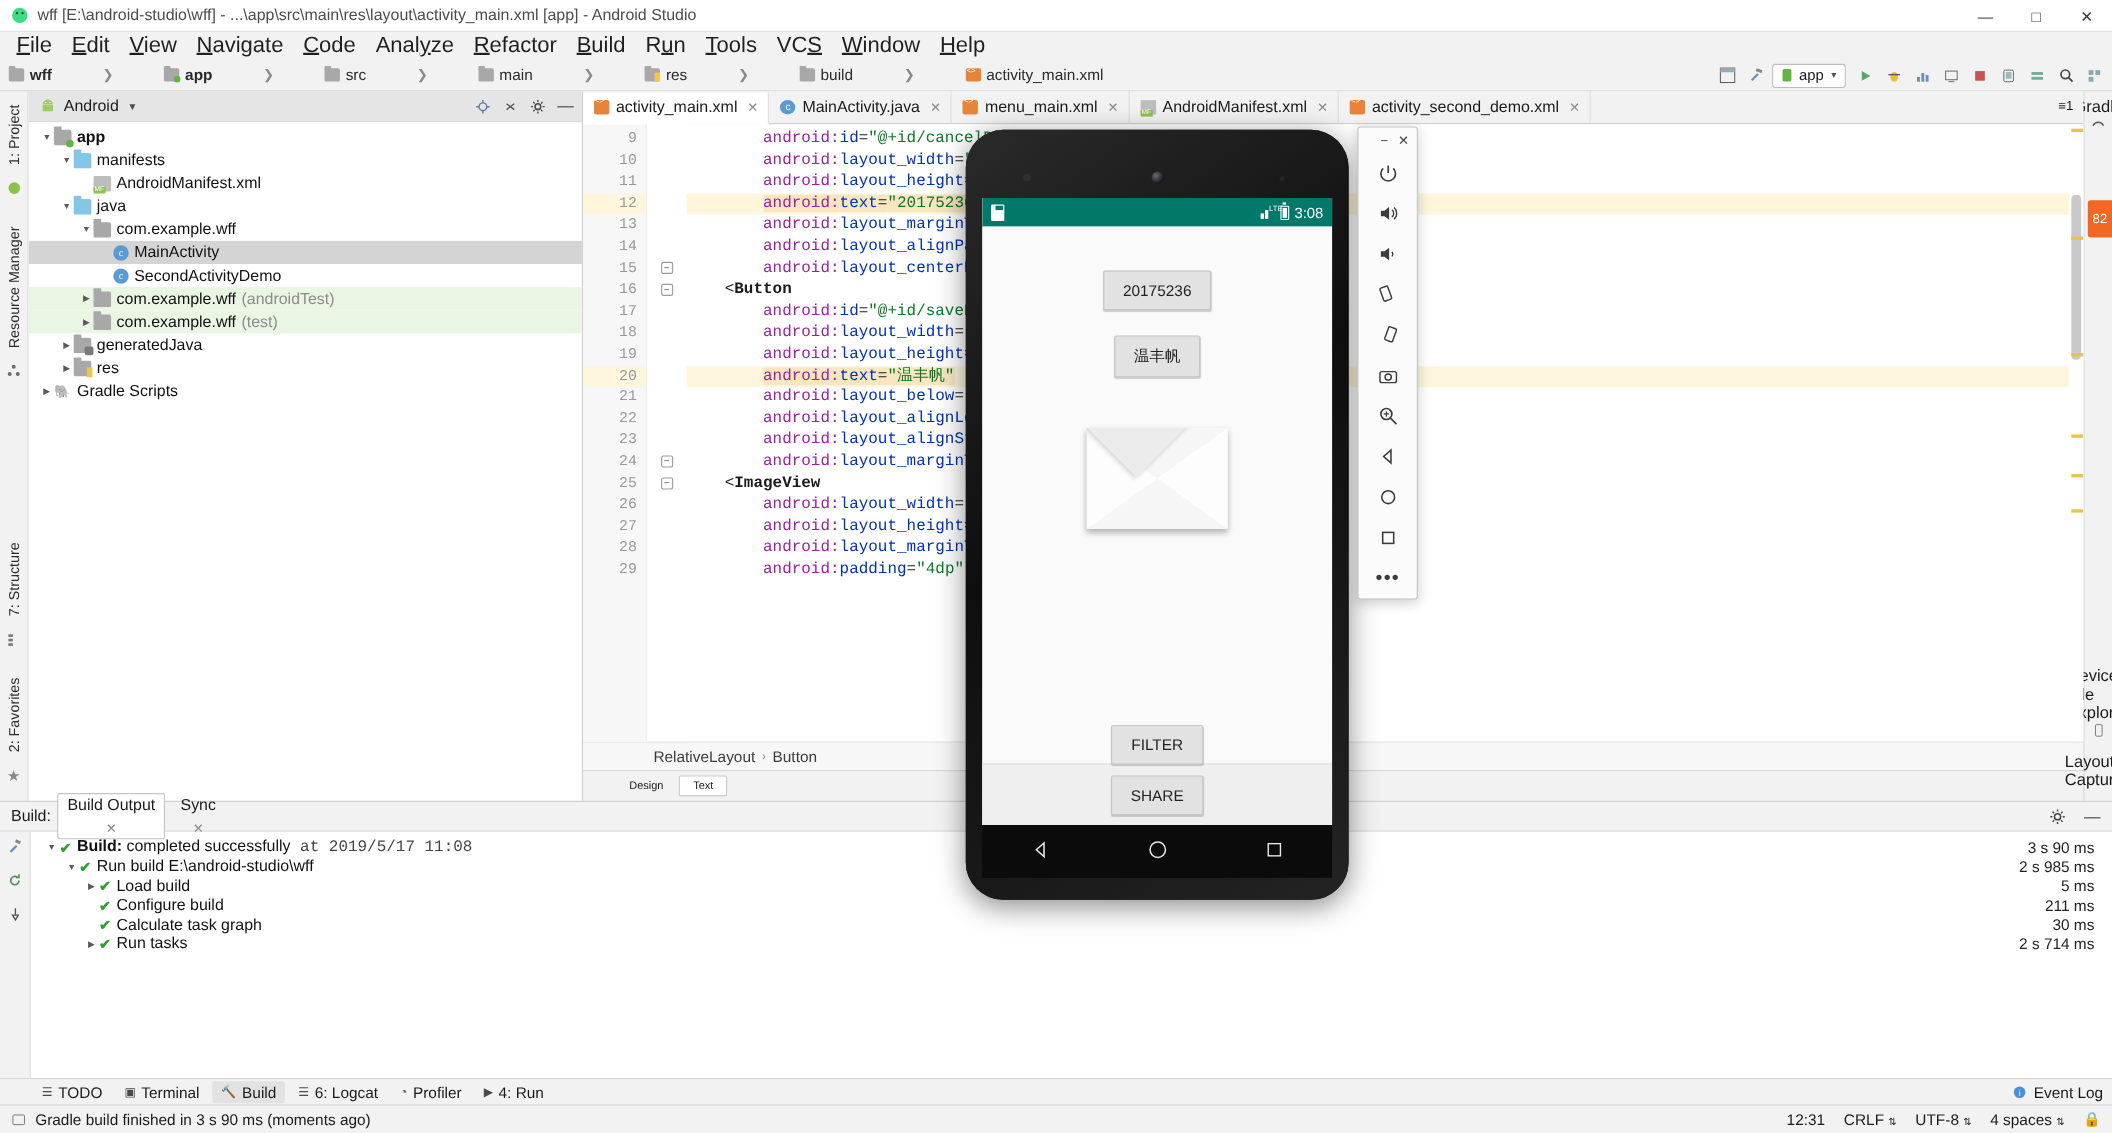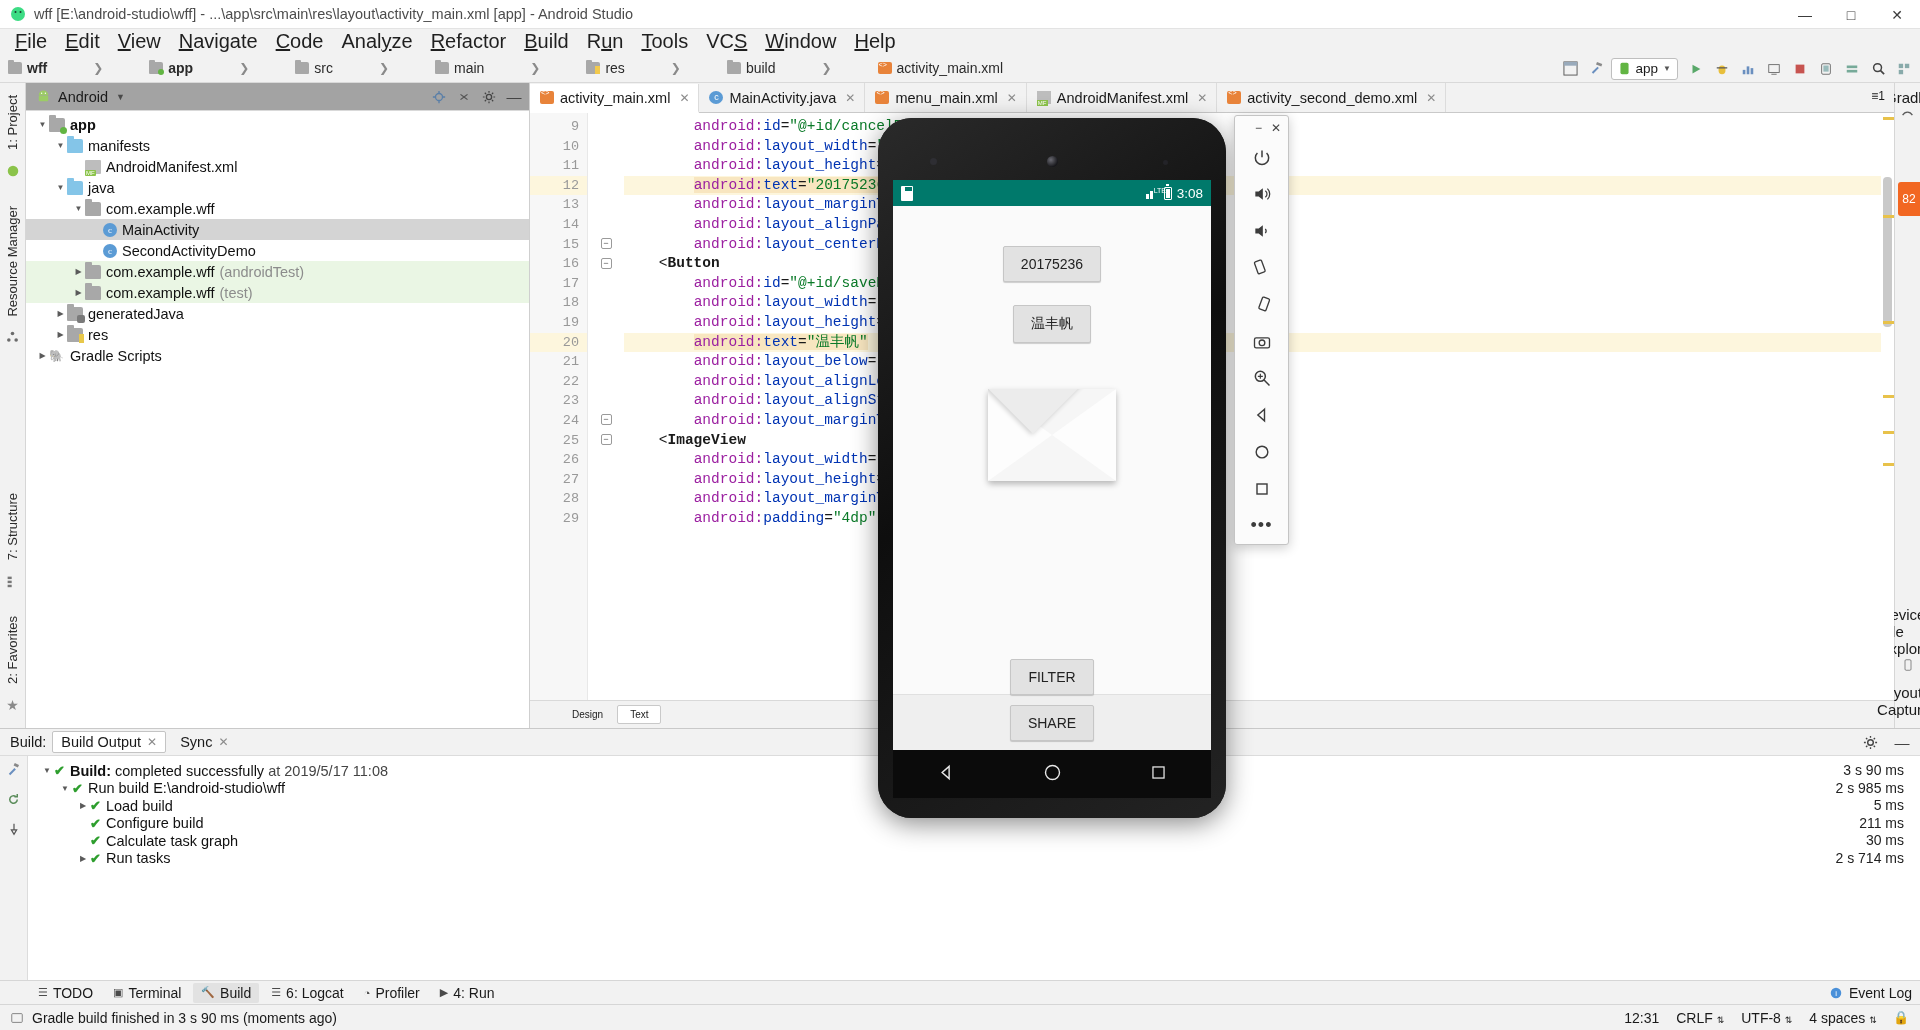--- a/index.html
+++ b/index.html
@@ -66,21 +66,21 @@
                  color:#2b2b2b; padding:6px 0; white-space:nowrap; }
   .rail .ricon { width:18px;height:18px; margin:6px 0; display:flex;align-items:center;justify-content:center;
                  font-size:13px; color:#5b5b5b;}
 
   .railR { width:26px; background:#f2f2f2; border-left:1px solid #d6d6d6;
            display:flex; flex-direction:column; align-items:center; padding-top:6px; flex:none;}
 
   
   .project { width:504px; background:#fff; display:flex; flex-direction:column; flex:none;
              border-right:1px solid #cfcfcf; }
-  .project-head { height:28px; display:flex; align-items:center; background:#a3a3a3;
+  .project-head { height:28px; display:flex; align-items:center; background:#e5e5e5;
                   border-bottom:1px solid #d9d9d9; padding-left:10px; position:relative; flex:none;}
   .project-head .lbl { font-size:14.5px; margin-left:7px; }
   .project-head .caret { margin-left:8px; font-size:9px; color:#4a4a4a; }
   .ph-right { position:absolute; right:4px; display:flex; gap:3px; align-items:center; }
   .ph-right .tbtn { width:22px;height:22px; }
 
   .tree { flex:1; overflow:hidden; padding-top:3px; font-size:14.5px; }
   .tn { height:21px; display:flex; align-items:center; white-space:nowrap; }
   .tn .arrow { width:13px; text-align:center; font-size:8px; color:#5a5a5a; flex:none; }
   .tn .arrow.none { visibility:hidden; }
@@ -146,36 +146,36 @@
              border-top:1px solid #d9d9d9; flex:none; gap:2px;}
   .dt-tab { padding:3px 12px; font-size:10px; color:#1a1a1a; border-radius:2px;}
   .dt-tab.active { background:#fff; border:1px solid #c9c9c9; }
 
   
   .build-panel { height:252px; background:#fff; display:flex; flex-direction:column; flex:none;
                  border-top:1px solid #c9c9c9; }
   .bp-head { height:27px; background:#f2f2f2; display:flex; align-items:center; gap:6px;
              padding-left:10px; border-bottom:1px solid #dcdcdc; position:relative; flex:none;}
   .bp-head .bl { font-size:14.5px; }
-  .bp-tab { display:flex; align-items:center; gap:6px; padding:2px 8px; font-size:14.5px; border-radius:2px;}
+  .bp-tab { display:flex; align-items:center; gap:6px; padding:2px 8px; font-size:14.5px; border-radius:2px;flex-direction:column;}
   .bp-tab.active { background:#ffffff; border:1px solid #c4c4c4; }
   .bp-tab .x { color:#8a8a8a; font-size:12px; }
   .bp-right { position:absolute; right:6px; display:flex; gap:8px; align-items:center;}
 
   .bp-body { flex:1; display:flex; min-height:0; }
   .bp-rail { width:28px; background:#f2f2f2; border-right:1px solid #dcdcdc; flex:none;
              display:flex; flex-direction:column; align-items:center; padding-top:6px; gap:12px;}
   .bp-tree { flex:1; padding:6px 0 0 6px; font-size:14.5px; overflow:hidden; position:relative;}
   .bline { height:17.5px; display:flex; align-items:center; white-space:nowrap; }
   .bline .ar { width:14px; text-align:center; font-size:8px; color:#5a5a5a; }
   .bline .ar.none { visibility:hidden; }
   .bline .chk { color:#2e9e2e; font-size:13px; margin-right:5px; font-weight:bold;}
   .bline .tx { color:#111; }
   .bline .tx b { font-weight:bold; }
-  .bline .dim { color:#444; }
+  .bline .dim { color:#444;font-family:Liberation Mono, monospace; }
   .bp-times { width:150px; text-align:right; padding:6px 16px 0 0; font-size:14px; color:#222; flex:none;}
   .bp-times div { height:17.5px; }
 
   
   .bottombar { height:24px; background:#f2f2f2; display:flex; align-items:center; gap:4px;
                border-top:1px solid #d6d6d6; padding-left:30px; flex:none; position:relative;}
   .bt { display:flex; align-items:center; gap:5px; padding:2px 8px; font-size:14px; border-radius:2px;}
   .bt.active { background:#e2e2e2; }
   .bottombar-right { position:absolute; right:8px; display:flex; align-items:center; gap:6px; font-size:14px;}
 
@@ -644,20 +644,25 @@
           <div class="esc-thumb" style="top:64px;height:150px;"></div>
           <div class="emark" style="top:4px;background:#e8c24a;"></div>
           <div class="emark" style="top:102px;background:#e8c24a;"></div>
           <div class="emark" style="top:208px;background:#e8c24a;"></div>
           <div class="emark" style="top:282px;background:#e8c24a;"></div>
           <div class="emark" style="top:318px;background:#e8c24a;"></div>
           <div class="emark" style="top:350px;background:#e8c24a;"></div>
         </div>
       </div>
 
+      <div class="crumb2">
+        <span>RelativeLayout</span>
+        <span class="sep">›</span>
+        <span>Button</span>
+      </div>
 
       <div class="dt-tabs">
         <div class="dt-tab">Design</div>
         <div class="dt-tab active">Text</div>
       </div>
     </div>
 
     <div class="railR">
       <div class="vtext">Gradle</div>
       <div class="ricon">

